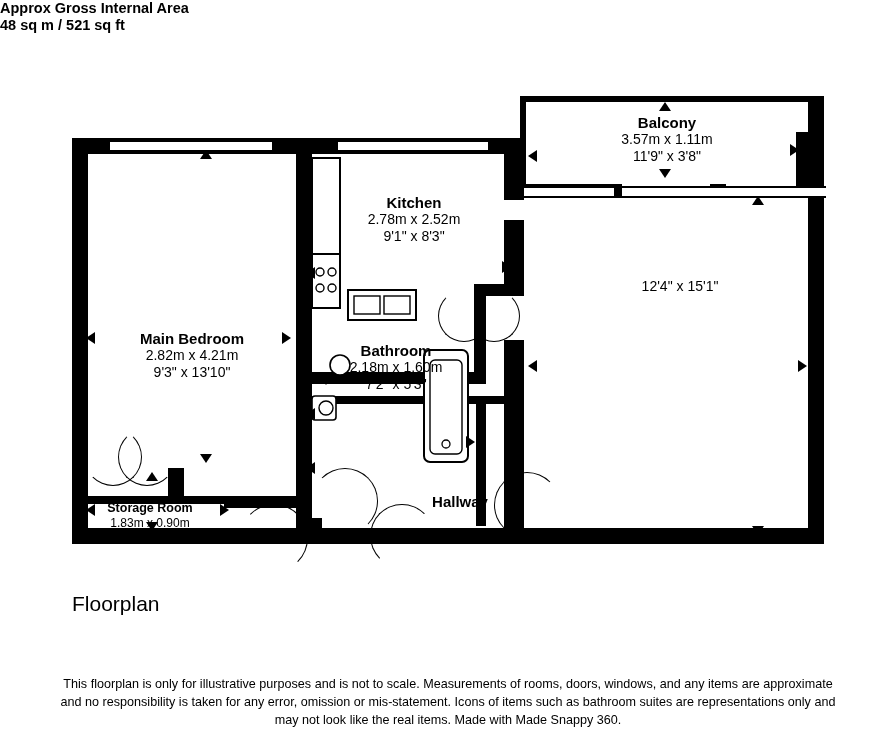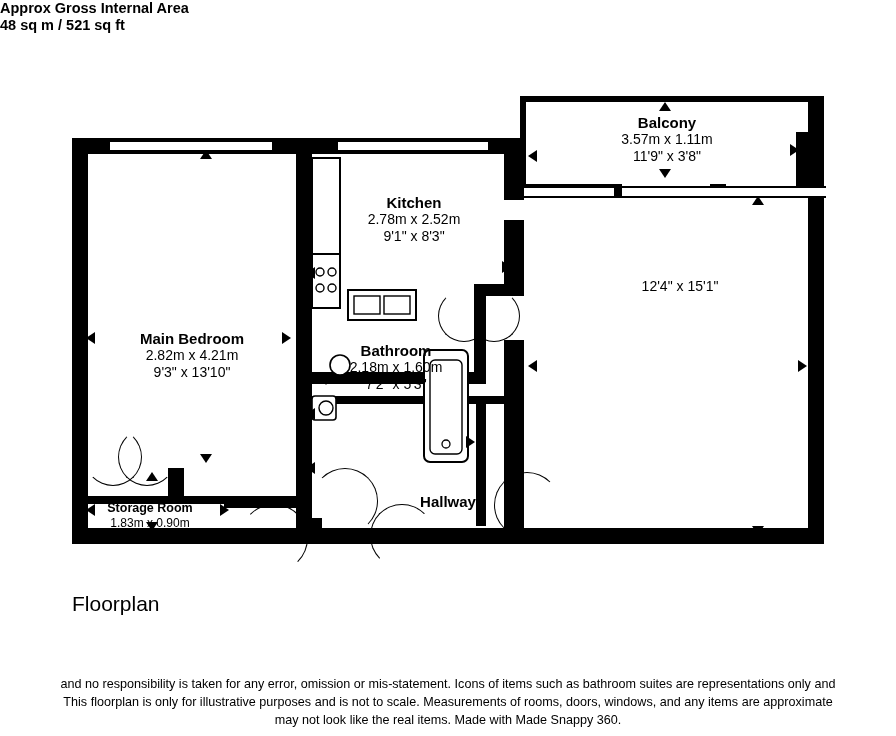--- a/index.html
+++ b/index.html
@@ -284,27 +284,27 @@
       <span class="dim">2.18m x 1.60m</span>
       <span class="dim">7'2" x 5'3"</span>
     </div>
 
     <div class="label small" style="left:90px; top:420px; width:120px;margin-top:21px;">
       <span class="name">Storage Room</span>
       <span class="dim">1.83m x 0.90m</span>
       <span class="dim">6'0" x 2'11"</span>
     </div>
 
-    <div class="label" style="left:388px; top:433px; width:120px;">
+    <div class="label" style="left:400px; top:433px; width:120px;">
       <span class="name">Hallway</span>
     </div>
 
   </div>
 
   <div class="floorplan-title">Floorplan</div>
 
   <div class="disclaimer">
+    <div>This floorplan is only for illustrative purposes and is not to scale. Measurements of rooms, doors, windows, and any items are approximate</div>
     <div>and no responsibility is taken for any error, omission or mis-statement. Icons of items such as bathroom suites are representations only and</div>
-    <div>This floorplan is only for illustrative purposes and is not to scale. Measurements of rooms, doors, windows, and any items are approximate</div>
     <div>may not look like the real items. Made with Made Snappy 360.</div>
   </div>
 
 </div>
 
 </body></html>

